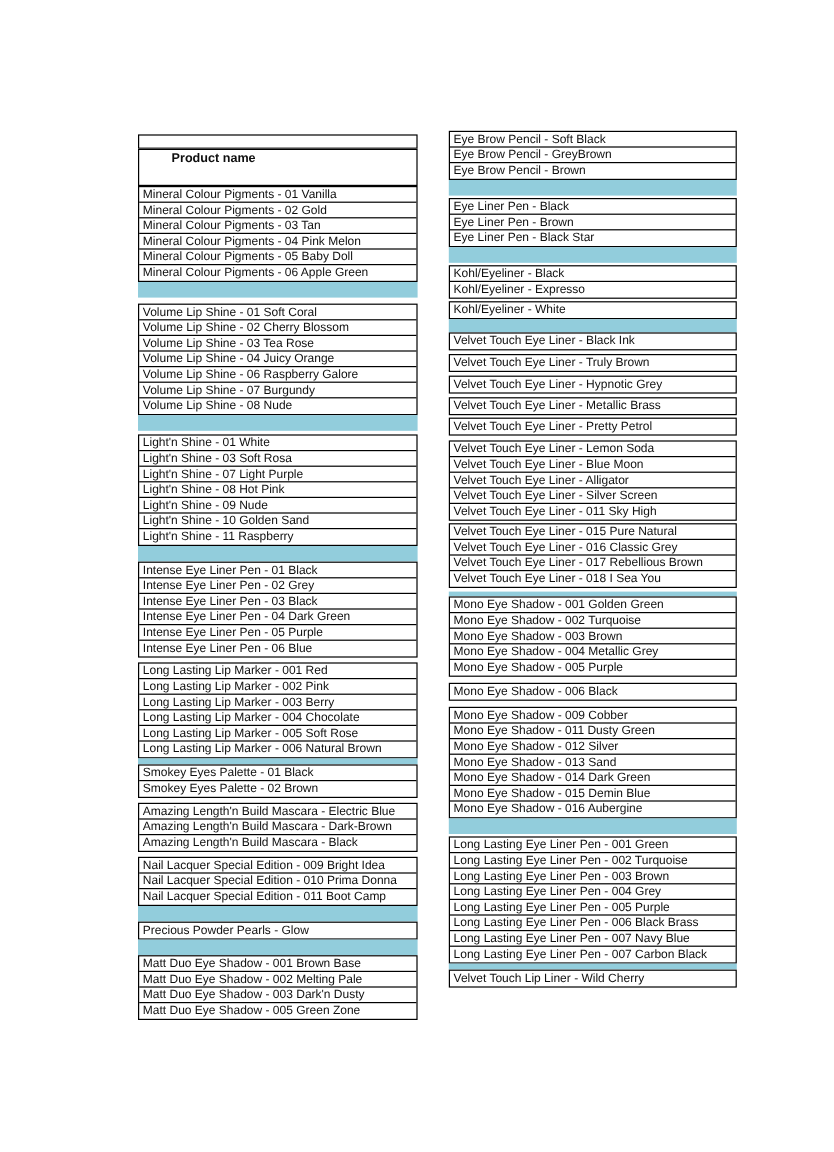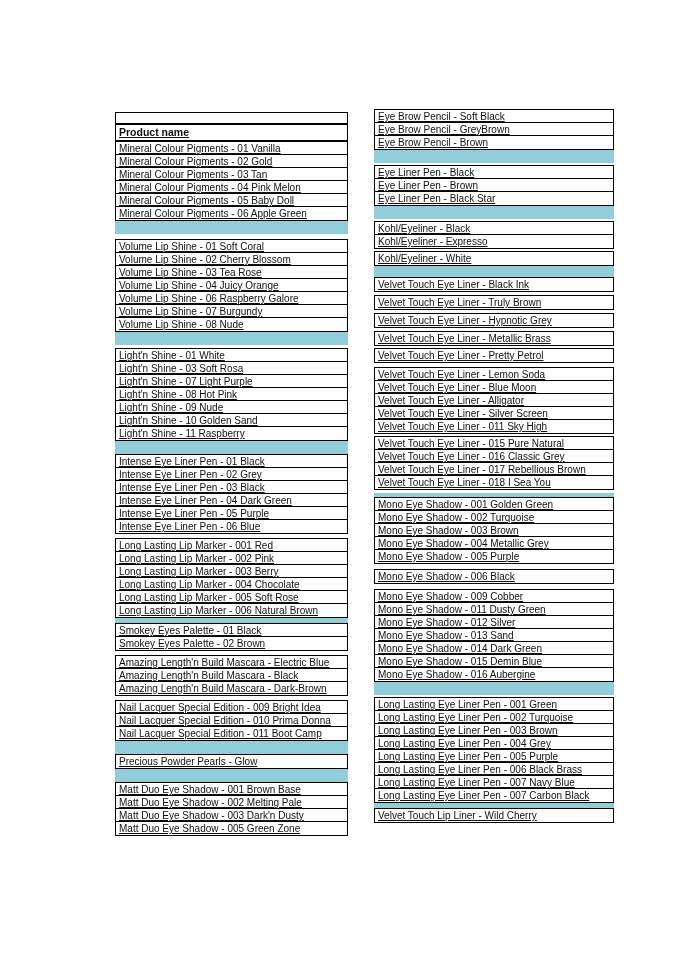--- a/index.html
+++ b/index.html
@@ -1,30 +1,30 @@
 <!DOCTYPE html>
 <html><head>
 <meta charset="utf-8">
 <style>
   html,body{margin:0;padding:0;}
   body{
     width:695px;height:960px;position:relative;background:#ffffff;
     font-family:"Liberation Sans", sans-serif;color:#101010;overflow:hidden;
   }
-  .col{position:absolute;text-decoration:underline;}
+  .col{position:absolute;}
   #left-col{left:115px;top:112px;width:233px;}
   #right-col{left:374px;top:109px;width:240px;}
   .frag{border:1.5px solid #000;background:#fff;}
   .row{
     height:13px;line-height:13px;font-size:10px;padding-left:3px;
     border-bottom:1px solid #000;box-sizing:border-box;
     white-space:nowrap;overflow:hidden;color:#0f0f0f;
   }
   .frag .row:last-child{border-bottom:none;}
-  .hdr{font-weight:700;font-size:10.5px;height:15px;line-height:15px;}
+  .hdr{font-weight:700;font-size:10.5px;height:29px;line-height:15px;margin-left:24px;}
   .blank{height:10px;}
   .blue-sep{width:100%;}
   .gap{width:100%;background:transparent;}
 </style>
 </head>
 <body>
 
 <div>
   <div class="col" id="left-col">
       <div class="frag">
@@ -82,22 +82,22 @@
         <div class="row">Long Lasting Lip Marker - 006 Natural Brown</div>
       </div>
       <div class="blue-sep" style="height: 5px; background: rgb(146, 205, 220);"></div>
       <div class="frag">
         <div class="row">Smokey Eyes Palette - 01 Black</div>
         <div class="row">Smokey Eyes Palette - 02 Brown</div>
       </div>
       <div class="gap" style="height: 4px;"></div>
       <div class="frag">
         <div class="row">Amazing Length'n Build Mascara - Electric Blue</div>
+        <div class="row">Amazing Length'n Build Mascara - Dark-Brown</div>
         <div class="row">Amazing Length'n Build Mascara - Black</div>
-        <div class="row">Amazing Length'n Build Mascara - Dark-Brown</div>
       </div>
       <div class="gap" style="height: 4px;"></div>
       <div class="frag">
         <div class="row">Nail Lacquer Special Edition - 009 Bright Idea</div>
         <div class="row">Nail Lacquer Special Edition - 010 Prima Donna</div>
         <div class="row">Nail Lacquer Special Edition - 011 Boot Camp</div>
       </div>
       <div class="blue-sep" style="height: 13px; background: rgb(146, 205, 220);"></div>
       <div class="frag">
         <div class="row">Precious Powder Pearls - Glow</div>

